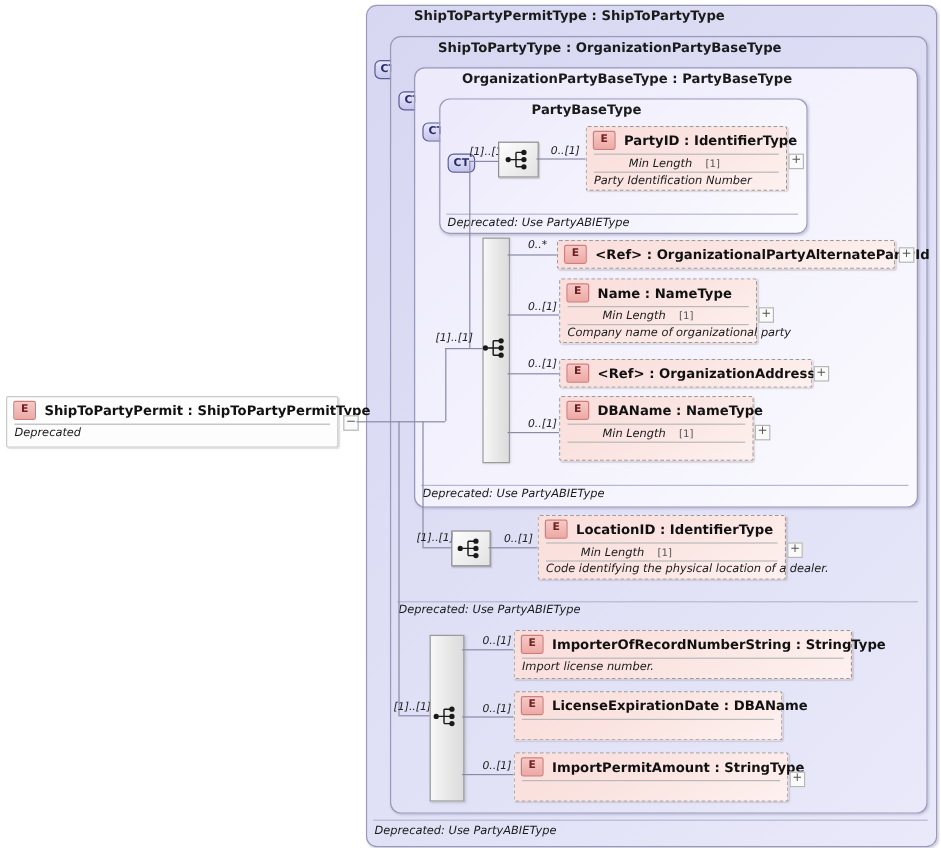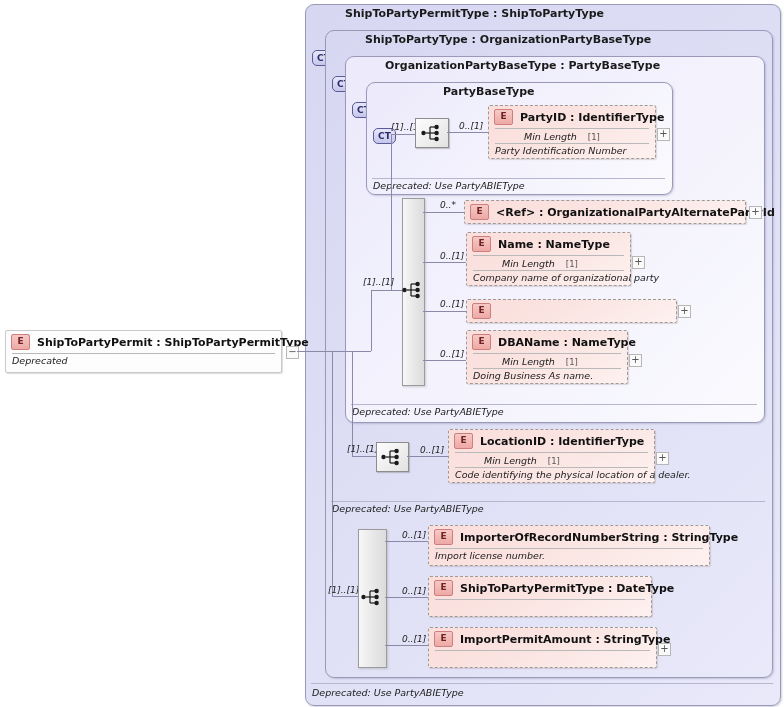--- a/index.html
+++ b/index.html
@@ -198,37 +198,37 @@
   </div>
   <div class="el-sep"></div>
   <div class="el-doc">Company name of organizational party</div>
 </div>
 <div class="pm abs" style="left:632px;top:256px;">+</div>
 
 <div class="card-lbl abs" style="left:440px;top:299px;">0..[1]</div>
 <div class="el abs" style="left:466px;top:299px;width:211px;height:24px;">
   <div class="el-hdr">
     <span class="e-badge">E</span>
+    <span class="el-name">&lt;Ref&gt;      : OrganizationAddress</span>
   </div>
 </div>
 <div class="pm abs" style="left:678px;top:305px;">+</div>
 
 <div class="card-lbl abs" style="left:440px;top:349px;">0..[1]</div>
 <div class="el abs" style="left:466px;top:330px;width:162px;height:54px;">
   <div class="el-hdr">
     <span class="e-badge">E</span>
     <span class="el-name">DBAName : NameType</span>
   </div>
   <div class="el-sep"></div>
   <div class="el-row">
     <span>Min Length</span>
     <span class="card">[1]</span>
   </div>
   <div class="el-sep"></div>
-  <div class="el-doc">Doing Business As name.</div>
 </div>
 <div class="pm abs" style="left:629px;top:354px;">+</div>
 
 <div class="card-lbl abs" style="left:347px;top:444px;">[1]..[1]</div>
 <div class="seq-sq abs" style="left:376px;top:442px;width:31px;height:28px;">
   <svg class="seq-ico" style="left:4px;top:5px;" viewBox="0 0 22 18">
     <circle cx="2.5" cy="9" r="2.2" fill="#1a1a1a"></circle>
     <line x1="4.5" y1="9" x2="9" y2="9" stroke="#1a1a1a" stroke-width="1.2"></line>
     <line x1="9" y1="3" x2="9" y2="15" stroke="#1a1a1a" stroke-width="1.2"></line>
     <line x1="9" y1="3" x2="14" y2="3" stroke="#1a1a1a" stroke-width="1.2"></line>
@@ -282,21 +282,21 @@
     <span class="el-name">ImporterOfRecordNumberString : StringType</span>
   </div>
   <div class="el-sep"></div>
   <div class="el-doc">Import license number.</div>
 </div>
 
 <div class="card-lbl abs" style="left:402px;top:586px;">0..[1]</div>
 <div class="el abs" style="left:428px;top:576px;width:224px;height:41px;">
   <div class="el-hdr">
     <span class="e-badge">E</span>
-    <span class="el-name">ShipToPartyPermitType : DateType</span>
+    <span class="el-name">LicenseExpirationDate : DBAName</span>
   </div>
   <div class="el-sep"></div>
 </div>
 
 <div class="card-lbl abs" style="left:402px;top:634px;">0..[1]</div>
 <div class="el abs" style="left:428px;top:627px;width:229px;height:41px;">
   <div class="el-hdr">
     <span class="e-badge">E</span>
     <span class="el-name">ImportPermitAmount : StringType</span>
   </div>

